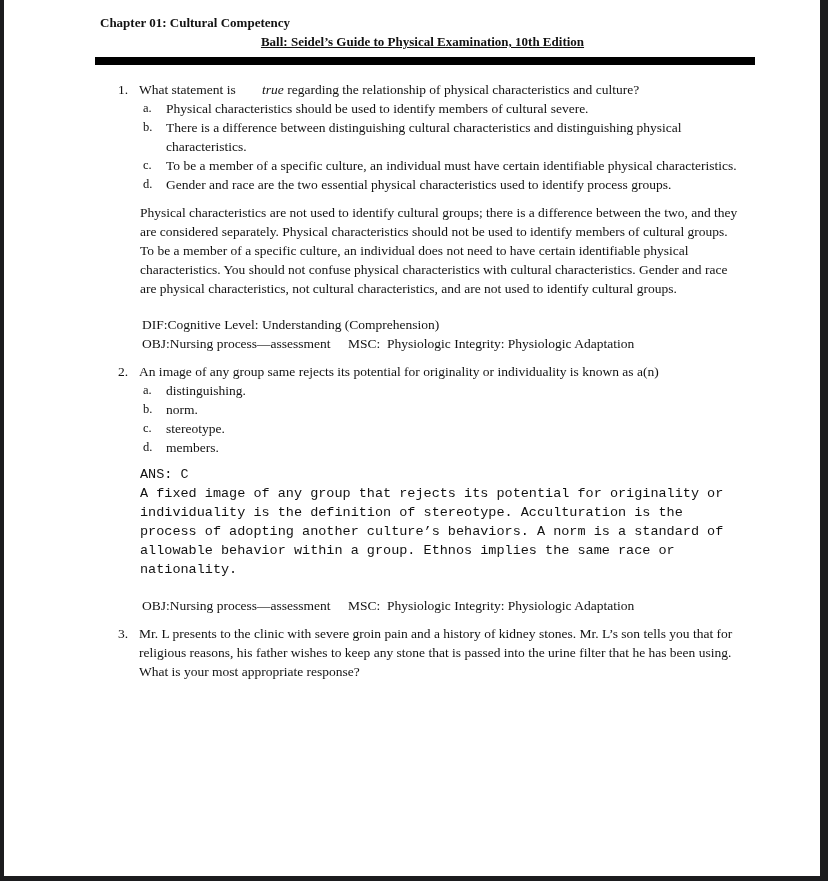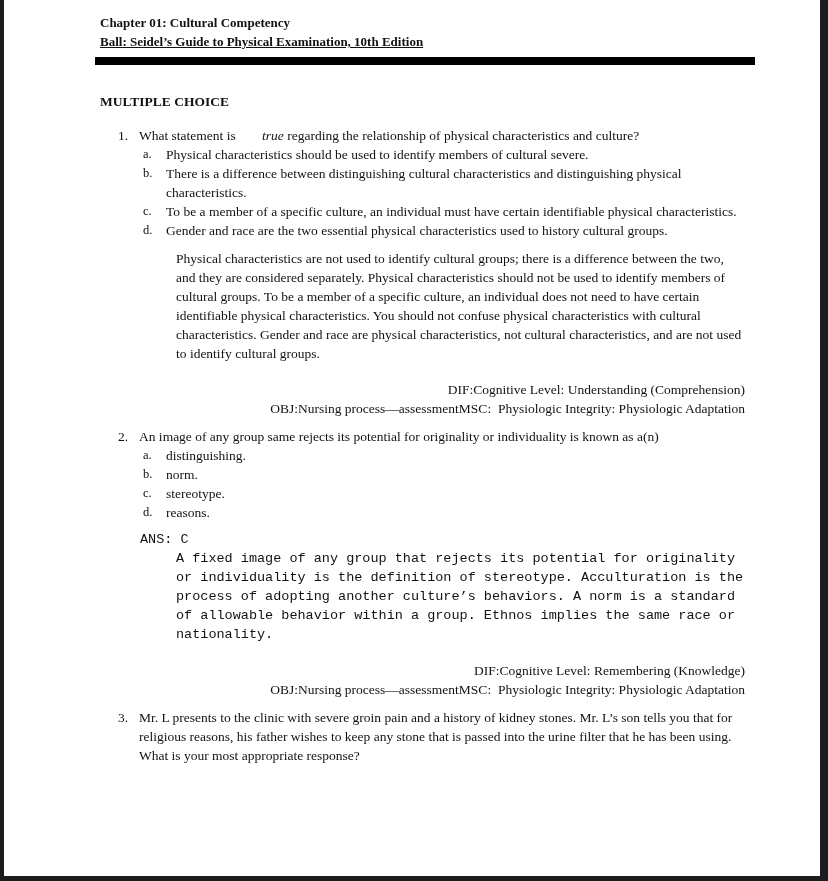--- a/index.html
+++ b/index.html
@@ -15,82 +15,81 @@
     line-height: 19px;
     overflow: hidden;
   }
   .frame-left   { position: absolute; left: 0; top: 0; width: 4px;  height: 881px; background: #1c1c1e; }
   .frame-right  { position: absolute; right: 0; top: 0; width: 8px; height: 881px; background: #1c1c1e; }
   .frame-bottom { position: absolute; left: 0; bottom: 0; width: 828px; height: 5px; background: #1c1c1e; }
 
   .page { padding: 13px 83px 40px 100px; }
 
   .doc-header { font-weight: bold; font-size: 13px; line-height: 19px; }
-  .doc-header .h-line2 { text-decoration: underline; }
+  .doc-header .h-line2 { text-decoration: underline; text-align: center; }
   .h-bar { margin-top: 6px; margin-left: -5px; width: 660px; height: 8px; background: #000000; }
 
   .section-title { margin-top: 27px; font-weight: bold; font-size: 13.5px; }
 
   .question { margin-top: 15px; }
   .question + .question { margin-top: 9px; }
 
   .q-row { display: flex; }
   .q-num { width: 21px; margin-left: 18px; flex: none; }
   .q-stem { flex: 1; max-width: 606px; }
   .q-stem em { font-style: italic; margin-left: 23px; }
 
   .opt { display: flex; margin-left: 43px; }
   .opt-letter { width: 23px; flex: none; font-size: 12.5px; }
   .opt-text { flex: 1; max-width: 579px; }
 
   .answer-block { margin-left: 40px; margin-top: 9px; max-width: 605px; }
   .answer-block.tight { margin-top: 8px; font-family: Liberation Mono, monospace; }
-  .rationale { max-width: 604px; margin-left: 36px; }
+  .rationale { max-width: 604px; }
 
-  .meta { margin-left: 42px; margin-top: 17px; text-align: right; }
+  .meta { margin-left: 42px; margin-top: 17px; }
   .meta-line2 .obj { display: inline-block; width: 206px; }
   .meta-line2 .msc { white-space: pre-wrap; }
 </style>
 </head>
 <body>
 
 <div class="frame-left"></div>
 <div class="frame-right"></div>
 <div class="frame-bottom"></div>
 
 <div class="page">
 
   <div class="doc-header">
     <div class="h-line1">Chapter 01: Cultural Competency</div>
     <div class="h-line2">Ball: Seidel’s Guide to Physical Examination, 10th Edition</div>
     <div class="h-bar"></div>
   </div>
 
-  <div class="section-title">MULTIPLE CHOICE</div>
 
   <div class="question">
     <div class="q-row">
       <span class="q-num">1.</span>
       <div class="q-stem"><span>What statement is </span><em>true</em><span> regarding the relationship of physical characteristics and culture?</span></div>
     </div>
     <div class="opt">
       <span class="opt-letter">a.</span>
       <div class="opt-text">Physical characteristics should be used to identify members of cultural severe.</div>
     </div>
     <div class="opt">
       <span class="opt-letter">b.</span>
       <div class="opt-text">There is a difference between distinguishing cultural characteristics and distinguishing physical characteristics.</div>
     </div>
     <div class="opt">
       <span class="opt-letter">c.</span>
       <div class="opt-text">To be a member of a specific culture, an individual must have certain identifiable physical characteristics.</div>
     </div>
     <div class="opt">
       <span class="opt-letter">d.</span>
-      <div class="opt-text">Gender and race are the two essential physical characteristics used to history cultural groups.</div>
+      <div class="opt-text">Gender and race are the two essential physical characteristics used to identify process groups.</div>
     </div>
     <div class="answer-block">
       <div class="rationale">Physical characteristics are not used to identify cultural groups; there is a difference between the two, and they are considered separately. Physical characteristics should not be used to identify members of cultural groups. To be a member of a specific culture, an individual does not need to have certain identifiable physical characteristics. You should not confuse physical characteristics with cultural characteristics. Gender and race are physical characteristics, not cultural characteristics, and are not used to identify cultural groups.</div>
     </div>
     <div class="meta">
       <div class="meta-line1">DIF:Cognitive Level: Understanding (Comprehension)</div>
       <div class="meta-line2">
         <span class="obj">OBJ:Nursing process—assessment</span><span class="msc">MSC:  Physiologic Integrity: Physiologic Adaptation</span>
       </div>
     </div>
@@ -108,28 +107,27 @@
     <div class="opt">
       <span class="opt-letter">b.</span>
       <div class="opt-text">norm.</div>
     </div>
     <div class="opt">
       <span class="opt-letter">c.</span>
       <div class="opt-text">stereotype.</div>
     </div>
     <div class="opt">
       <span class="opt-letter">d.</span>
-      <div class="opt-text">reasons.</div>
+      <div class="opt-text">members.</div>
     </div>
     <div class="answer-block tight">
       <div class="ans">ANS: C</div>
       <div class="rationale">A fixed image of any group that rejects its potential for originality or individuality is the definition of stereotype. Acculturation is the process of adopting another culture’s behaviors. A norm is a standard of allowable behavior within a group. Ethnos implies the same race or nationality.</div>
     </div>
     <div class="meta">
-      <div class="meta-line1">DIF:Cognitive Level: Remembering (Knowledge)</div>
       <div class="meta-line2">
         <span class="obj">OBJ:Nursing process—assessment</span><span class="msc">MSC:  Physiologic Integrity: Physiologic Adaptation</span>
       </div>
     </div>
   </div>
 
   <div class="question">
     <div class="q-row">
       <span class="q-num">3.</span>
       <div class="q-stem"><span>Mr. L presents to the clinic with severe groin pain and a history of kidney stones. Mr. L’s son tells you that for religious reasons, his father wishes to keep any stone that is passed into the urine filter that he has been using. What is your most appropriate response?</span><em></em><span></span></div>

